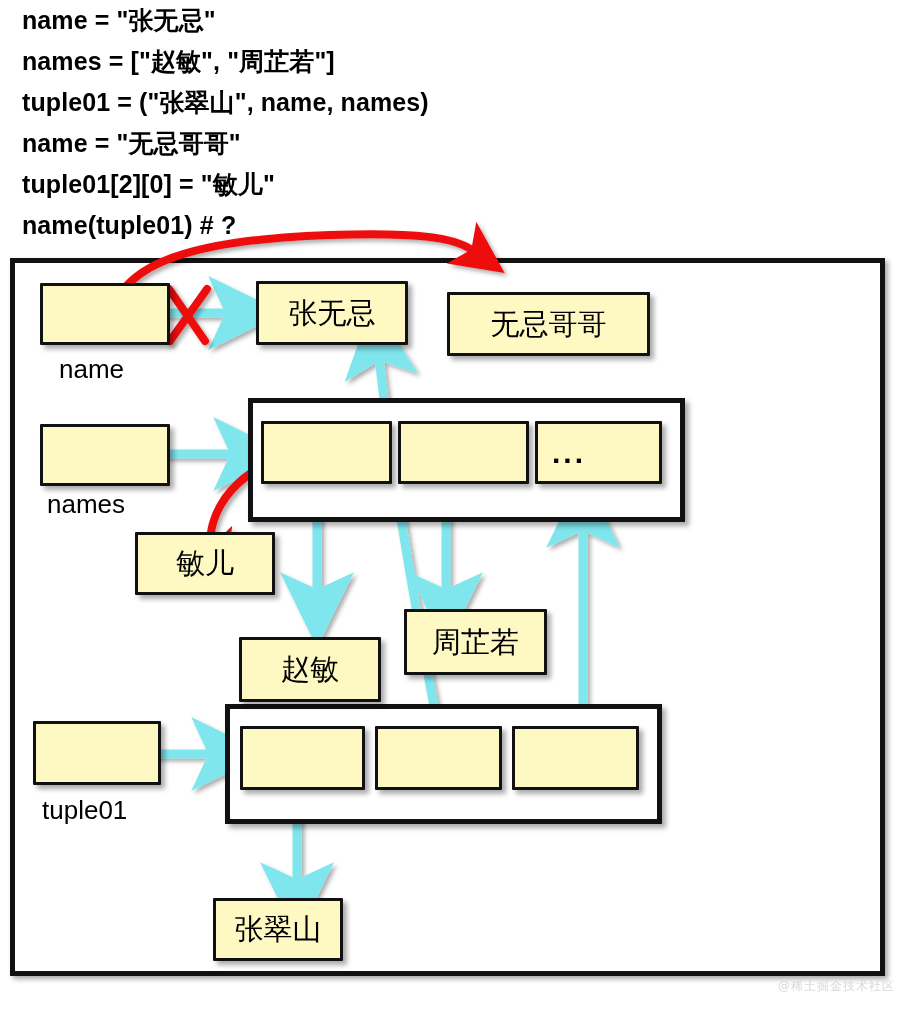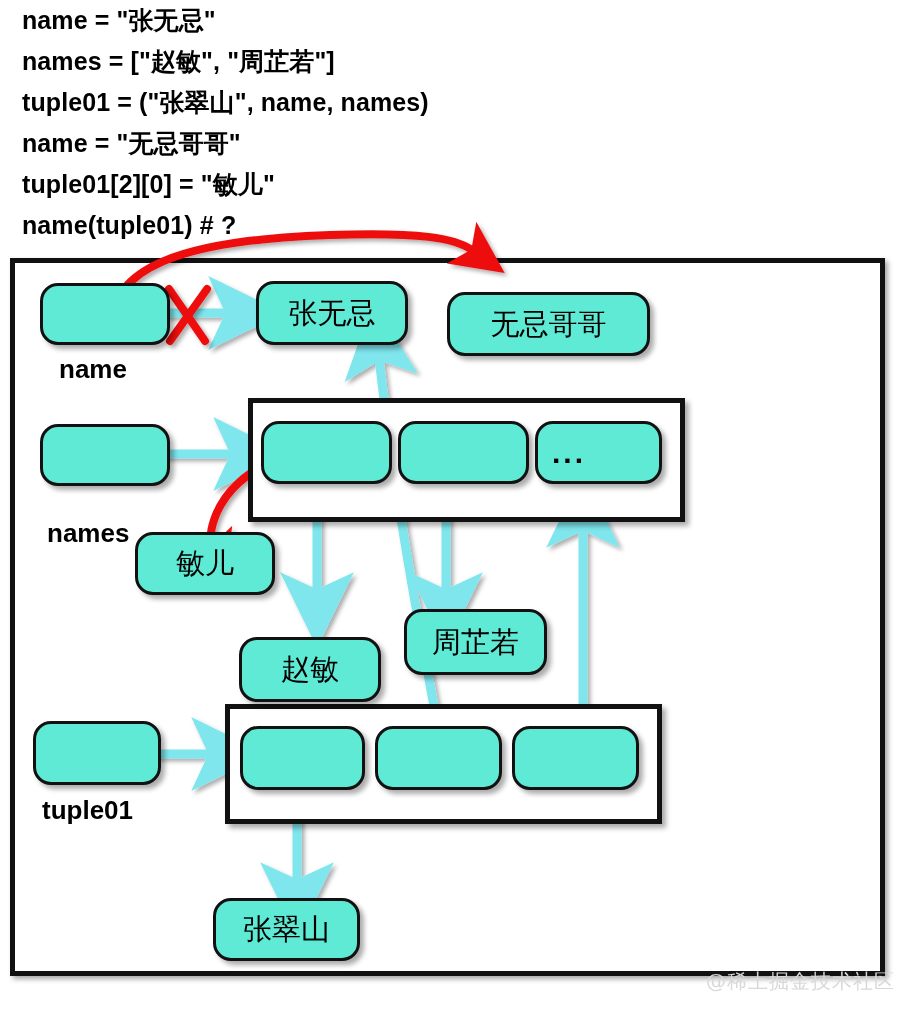--- a/index.html
+++ b/index.html
@@ -52,23 +52,23 @@
     left: 0;
     top: 0;
     width: 913px;
     height: 1017px;
     pointer-events: none;
   }
 
   
   .vbox {
     position: absolute;
-    background: #5eead4;
+    background: #fef9c3;
     border: 3px solid #111111;
-    border-radius: 18px;
+    border-radius: 1px;
     box-sizing: border-box;
     box-shadow: 4px 4px 5px rgba(0,0,0,0.33);
     display: flex;
     align-items: center;
     justify-content: center;
     color: #000000;
     font-family: "DejaVu Serif", "Liberation Serif", serif;
     font-size: 29px;
     line-height: 1;
     z-index: 3;
@@ -90,34 +90,34 @@
     border: 5px solid #111111;
     box-sizing: border-box;
     box-shadow: 4px 4px 5px rgba(0,0,0,0.33);
     z-index: 2;
   }
 
   
   .varlabel {
     position: absolute;
     font-family: "Liberation Sans", "DejaVu Sans", sans-serif;
-    font-weight: bold;
+    font-weight: normal;
     font-size: 26px;
     color: #000000;
     z-index: 4;
     white-space: nowrap;
   }
 
   
   #watermark {
     position: absolute;
     right: 18px;
     bottom: 22px;
     font-family: "DejaVu Sans", "Liberation Sans", sans-serif;
-    font-size: 20px;
+    font-size: 12px;
     color: #d8d8d8;
     letter-spacing: 1px;
     z-index: 6;
     white-space: nowrap;
   }
 </style>
 </head>
 <body>
 
 <div id="page">
@@ -134,21 +134,21 @@
   <div id="frame"></div>
 
   <div class="vbox empty" style="left:40px; top:283px; width:130px; height:62px;"></div>
   <div class="varlabel" style="left:59px; top:354px;">name</div>
 
   <div class="vbox" style="left:256px; top:281px; width:152px; height:64px;">张无忌</div>
 
   <div class="vbox" style="left:447px; top:292px; width:203px; height:64px;">无忌哥哥</div>
 
   <div class="vbox empty" style="left:40px; top:424px; width:130px; height:62px;"></div>
-  <div class="varlabel" style="left:47px; top:518px;">names</div>
+  <div class="varlabel" style="left:47px; top:489px;">names</div>
 
   <div class="container-box" style="left:248px; top:398px; width:437px; height:124px;"></div>
 
   <div class="vbox empty" style="left:261px; top:421px; width:131px; height:63px;"></div>
   <div class="vbox empty" style="left:398px; top:421px; width:131px; height:63px;"></div>
   <div class="vbox dots" style="left:535px; top:421px; width:127px; height:63px;">...</div>
 
   <div class="vbox" style="left:135px; top:532px; width:140px; height:63px;">敏儿</div>
 
   <div class="vbox" style="left:239px; top:637px; width:142px; height:65px;">赵敏</div>
@@ -156,21 +156,21 @@
 
   <div class="vbox empty" style="left:33px; top:721px; width:128px; height:64px;"></div>
   <div class="varlabel" style="left:42px; top:795px;">tuple01</div>
 
   <div class="container-box" style="left:225px; top:704px; width:437px; height:120px;"></div>
 
   <div class="vbox empty" style="left:240px; top:726px; width:125px; height:64px;"></div>
   <div class="vbox empty" style="left:375px; top:726px; width:127px; height:64px;"></div>
   <div class="vbox empty" style="left:512px; top:726px; width:127px; height:64px;"></div>
 
-  <div class="vbox" style="left:213px; top:898px; width:147px; height:63px;">张翠山</div>
+  <div class="vbox" style="left:213px; top:898px; width:130px; height:63px;">张翠山</div>
 
   <svg id="arrows" viewBox="0 0 913 1017" xmlns="http://www.w3.org/2000/svg">
     <defs>
       <marker id="cyanhead" markerWidth="9" markerHeight="9" refX="2.2" refY="4.5" orient="auto" markerUnits="strokeWidth">
         <path d="M0,0.4 L8.4,4.5 L0,8.6 L1.9,4.5 Z" fill="#7fe6ee"></path>
       </marker>
       <marker id="redhead" markerWidth="7" markerHeight="7" refX="1.6" refY="3.5" orient="auto" markerUnits="strokeWidth">
         <path d="M0,0.3 L6.6,3.5 L0,6.7 L1.5,3.5 Z" fill="#ee1111"></path>
       </marker>
       <filter id="softdrop" x="-30%" y="-30%" width="170%" height="170%">

